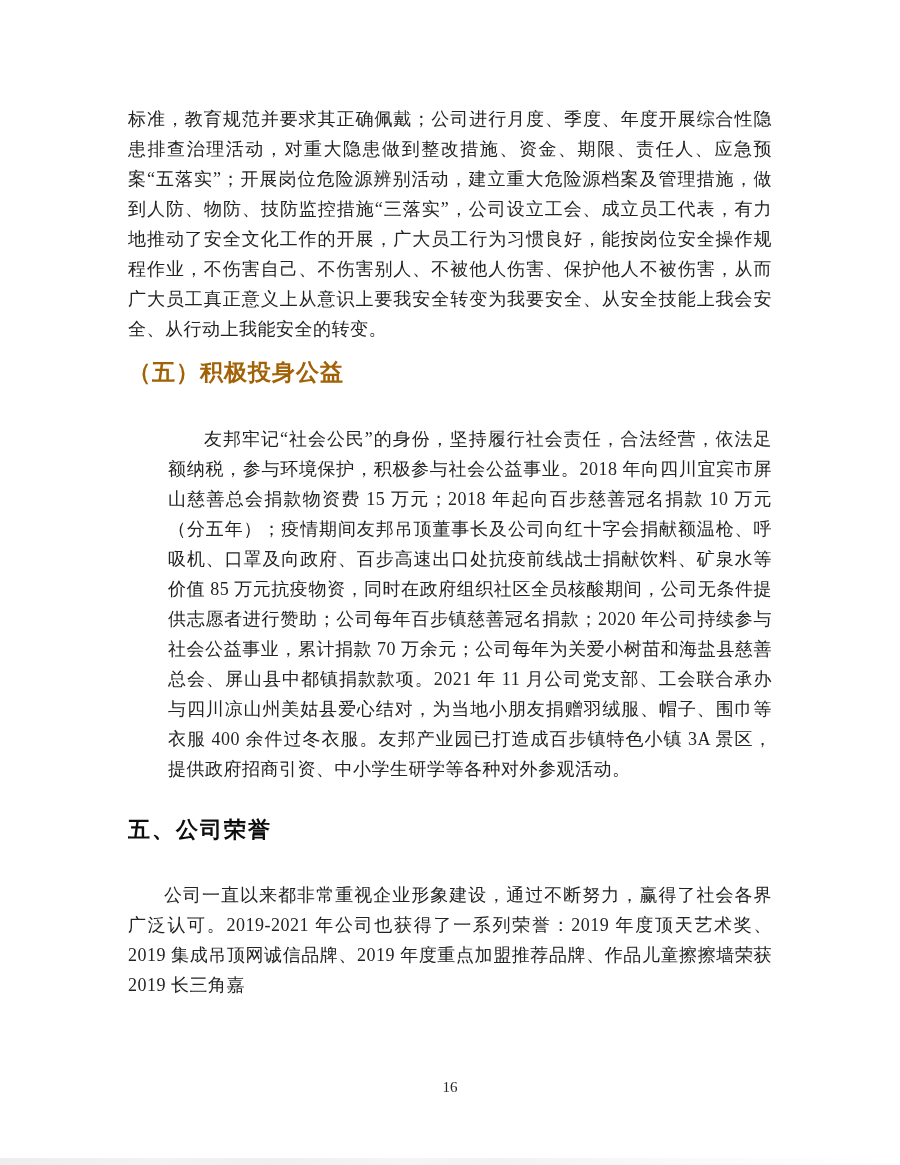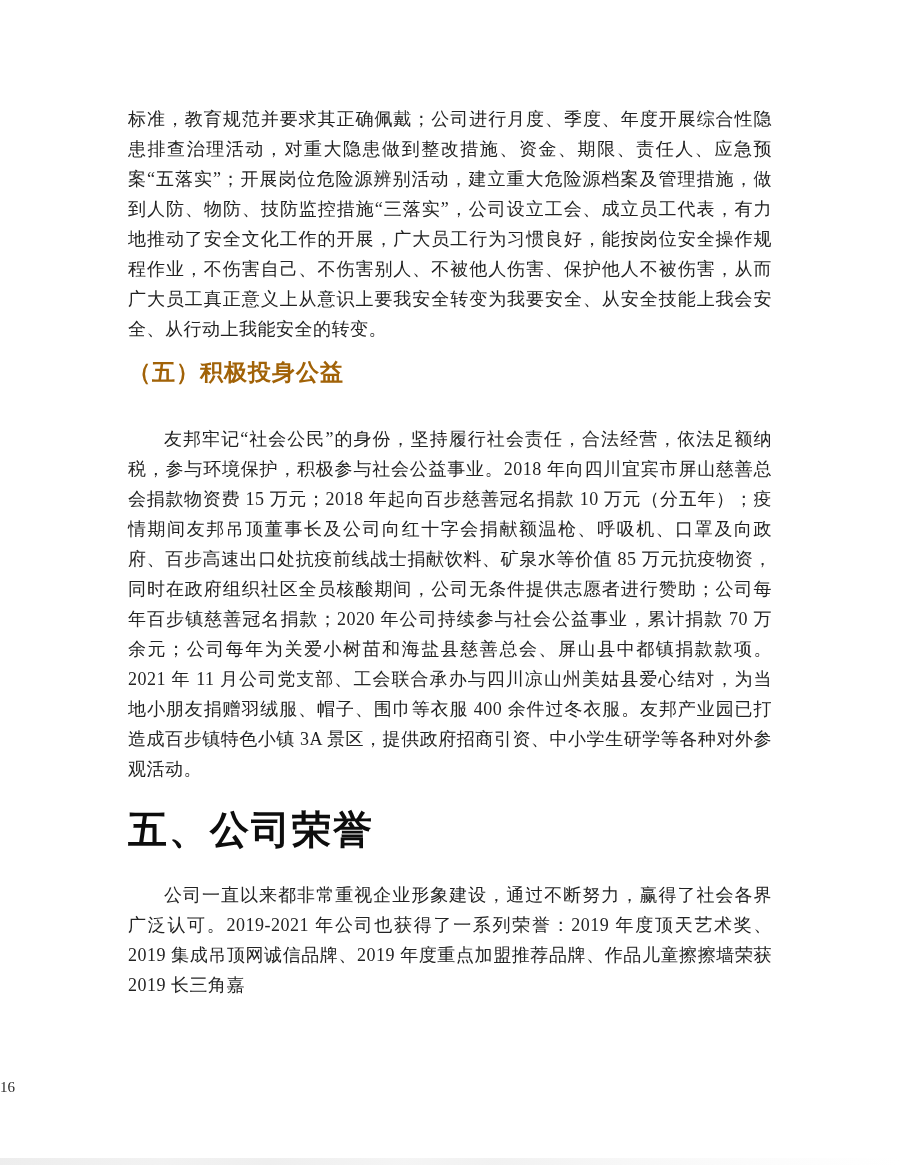--- a/index.html
+++ b/index.html
@@ -38,40 +38,42 @@
     height: 32px;
     font-family: "Liberation Sans", "DejaVu Sans", sans-serif;
     font-weight: bold;
     font-size: 23px;
     line-height: 32px;
     color: #a16207;
     letter-spacing: 1px;
   }
   .para-welfare {
     margin-top: 36px;
+    margin-left: 40px;
   }
   .chapter-heading {
     margin: 26px 0 0 0;
     height: 44px;
     font-family: "Liberation Serif", "DejaVu Serif", serif;
     font-weight: bold;
-    font-size: 39px;
+    font-size: 22px;
     line-height: 40px;
     color: #0d0d0d;
     letter-spacing: 2px;
   }
   .para-honors {
     margin-top: 26px;
   }
   .page-number {
     position: absolute;
     left: 0;
     right: 0;
     top: 1076px;
     height: 22px;
+    text-align: center;
     font-family: "Liberation Serif", "DejaVu Serif", serif;
     font-size: 15px;
     line-height: 22px;
     color: #2a2a2a;
   }
   .scan-artifact {
     position: absolute;
     left: 0;
     bottom: 0;
     width: 100%;

